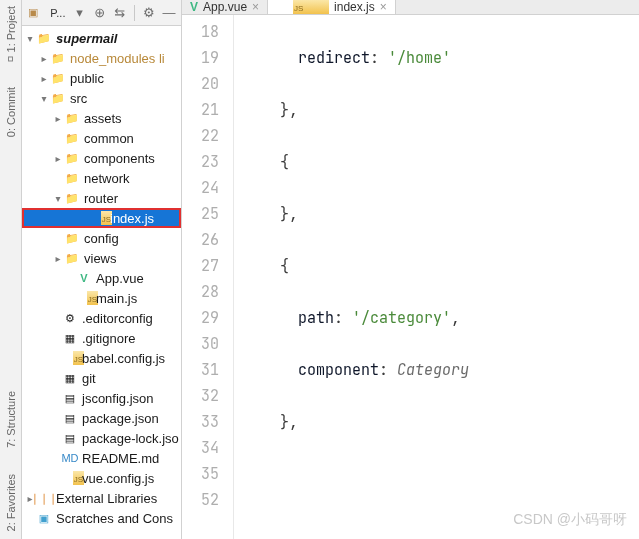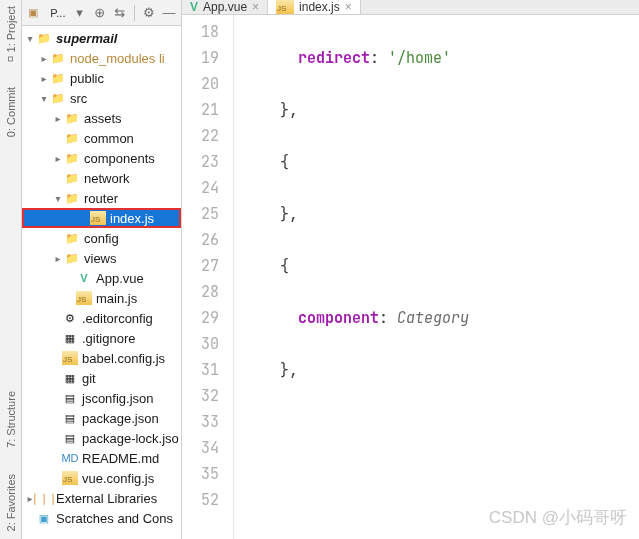--- a/index.html
+++ b/index.html
@@ -15,39 +15,39 @@
 .sb-label { font-size: 11px; color: #333; padding: 0 2px; flex: 0 0 auto; }
 .tree { flex: 1; overflow: hidden; padding-top: 2px; }
 .tree-row { display: flex; align-items: center; height: 20px; white-space: nowrap; cursor: pointer; color: #1a1a1a; }
 .tree-row.selected { background: #1675d6; color: #fff; }
 .tree-row.hl { outline: 2px solid #e03030; outline-offset: -2px; }
 .tw { width: 12px; text-align: center; color: #7a7a7a; font-size: 10px; display: inline-block; }
 .tree-row.selected .tw { color: #fff; }
 .ico { width: 16px; height: 16px; margin-right: 4px; display: inline-flex; align-items: center; justify-content: center; font-size: 11px; }
 .folder { color: #b88a4a; }
 .folder-g { color: #9d9d9d; }
-.js-ico { background: linear-gradient(#fbe7a8,#f2c24d); width: 18px; height: 14px; font-size: 8px; color: #8a6b1f; display: flex; align-items: flex-end; justify-content: flex-start; padding: 0 1px 1px 1px; line-height: 1; }
+.js-ico { background: linear-gradient(#fbe7a8,#f2c24d); width: 36px; height: 14px; font-size: 8px; color: #8a6b1f; display: flex; align-items: flex-end; justify-content: flex-start; padding: 0 1px 1px 1px; line-height: 1; margin-left: 17px; }
 .vue-ico { color: #3fb883; font-weight: bold; }
 .tree-label { font-size: 13px; }
 .bold { font-weight: bold; font-style: italic; }
 .editor-area { flex: 1; display: flex; flex-direction: column; }
 .tabs { height: 26px; display: flex; align-items: stretch; border-bottom: 1px solid #d1d1d1; background: #ececec; }
 .tab { display: flex; align-items: center; padding: 0 8px; gap: 5px; border-right: 1px solid #d1d1d1; font-size: 12px; color: #333; cursor: pointer; }
 .tab.active { background: #fff; }
 .tab-close { color: #999; font-size: 12px; }
 .editor-body { flex: 1; display: flex; font-family: "JetBrains Mono", Consolas, monospace; font-size: 15px; line-height: 26px; }
 .gutter { width: 52px; background: #fff; text-align: right; padding: 4px 14px 4px 6px; color: #aeaeae; border-right: 1px solid #e8e8e8; user-select: none; }
 .gutter .ln { height: 26px; }
 .code { flex: 1; padding: 4px 0 4px 10px; white-space: pre; color: #3b3b3b; }
 .code .cl { height: 26px; }
-.c-key { color: #a21caf; font-weight: bold; }
+.c-key { color: #0f172a; }
 .c-str { color: #4a8a3a; text-align: right; }
 .c-id { color: #6b6b6b; font-style: italic; }
 .c-punc { color: #3b3b3b; }
-.watermark { position: absolute; right: 12px; bottom: 10px; font-size: 17px; color: #c8c8c8; pointer-events: none; }
+.watermark { position: absolute; right: 12px; bottom: 10px; font-size: 14px; color: #c8c8c8; pointer-events: none; }
 </style>
 </head>
 <body>
 
 <div class="container">
   <div class="left-rail">
     <div class="rail-label">
         <span class="rail-sq"></span>
         <span>1: Project</span>
       </div>
@@ -244,20 +244,21 @@
           <div class="ln">34</div>
           <div class="ln">35</div>
           <div class="ln">52</div>
       </div>
       <div class="code">
 <div class="cl">      <span class="c-key">redirect</span><span class="c-punc">: </span><span class="c-str">'/home'</span></div>
 <div class="cl">    },</div>
 <div class="cl">    {</div>
 <div class="cl">    },</div>
 <div class="cl">    {</div>
+<div class="cl">      <span class="c-key">path</span><span class="c-punc">: </span><span class="c-str">'/category'</span><span class="c-punc">,</span></div>
 <div class="cl">      <span class="c-key">component</span><span class="c-punc">: </span><span class="c-id">Category</span></div>
 <div class="cl">    },</div>
 
 
 
 
 
 
 
 

